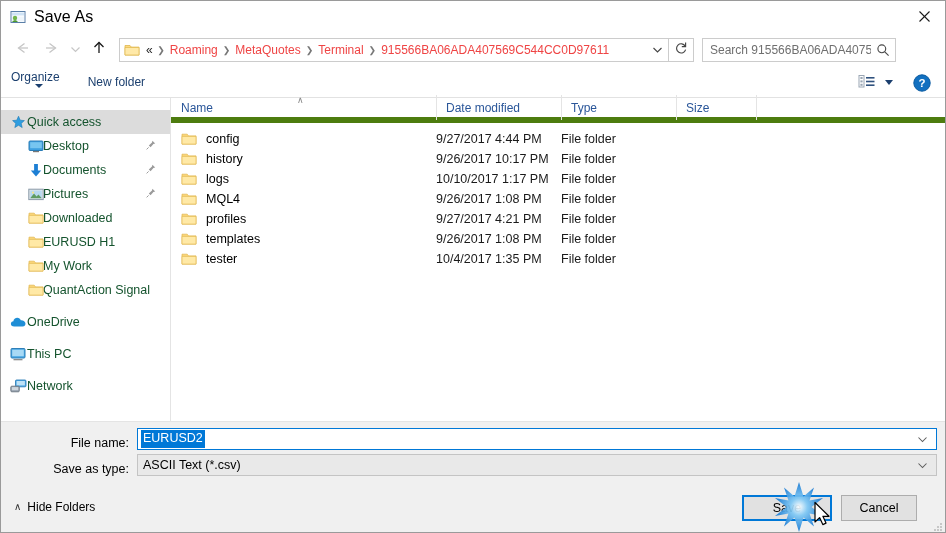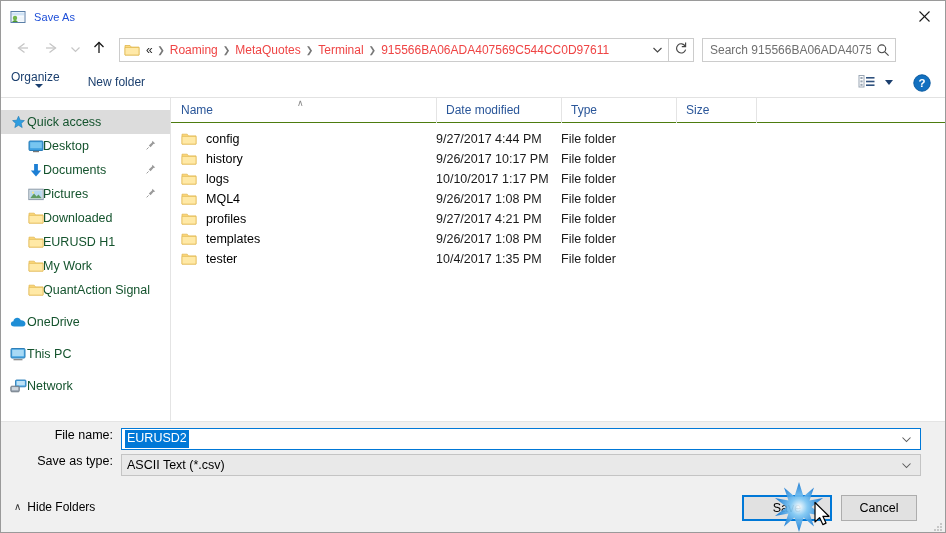--- a/index.html
+++ b/index.html
@@ -31,22 +31,22 @@
     display: flex;
     align-items: center;
   }
   .title-icon {
     margin-left: 9px;
     width: 16px; height: 16px;
     position: relative;
   }
   .title-text {
     margin-left: 8px;
-    font-size: 11px;
-    color: #1d4ed8;
+    font-size: 16px;
+    color: #000000;
     letter-spacing: .1px;
   }
   .close-btn {
     position: absolute;
     right: 0; top: 0;
     width: 46px; height: 31px;
     display: flex; align-items: center; justify-content: center;
     cursor: default;
   }
   .close-btn svg { display:block; }
@@ -233,21 +233,21 @@
   }
 
   
   .filepane {
     flex: 1;
     background: #fff;
     position: relative;
   }
   .colheader {
     height: 25px;
-    border-bottom: 1px solid #4d7c0f;
+    border-bottom: 6px solid #4d7c0f;
     display: flex;
     align-items: center;
     position: relative;
     box-sizing: border-box;
   }
   .col {
     font-size: 12px;
     color: #2a5699;
     height: 25px;
     display: flex;
@@ -291,25 +291,25 @@
   
   .formarea {
     position: absolute;
     left: 0; top: 420px;
     width: 946px; height: 62px;
     background: #f0f0f0;
     border-top: 1px solid #e4e4e4;
   }
   .form-row {
     position: absolute;
-    left: 0;
+    left: 16px;
     width: 920px;
     height: 22px;
     display: flex;
-    align-items: flex-start;
+    align-items: flex-end;
   }
   .form-row.r1 { top: 6px; }
   .form-row.r2 { top: 32px; }
   .form-label {
     width: 120px;
     text-align: right;
     font-size: 12.5px;
     color: #000;
     padding-right: 8px;
     box-sizing: border-box;

